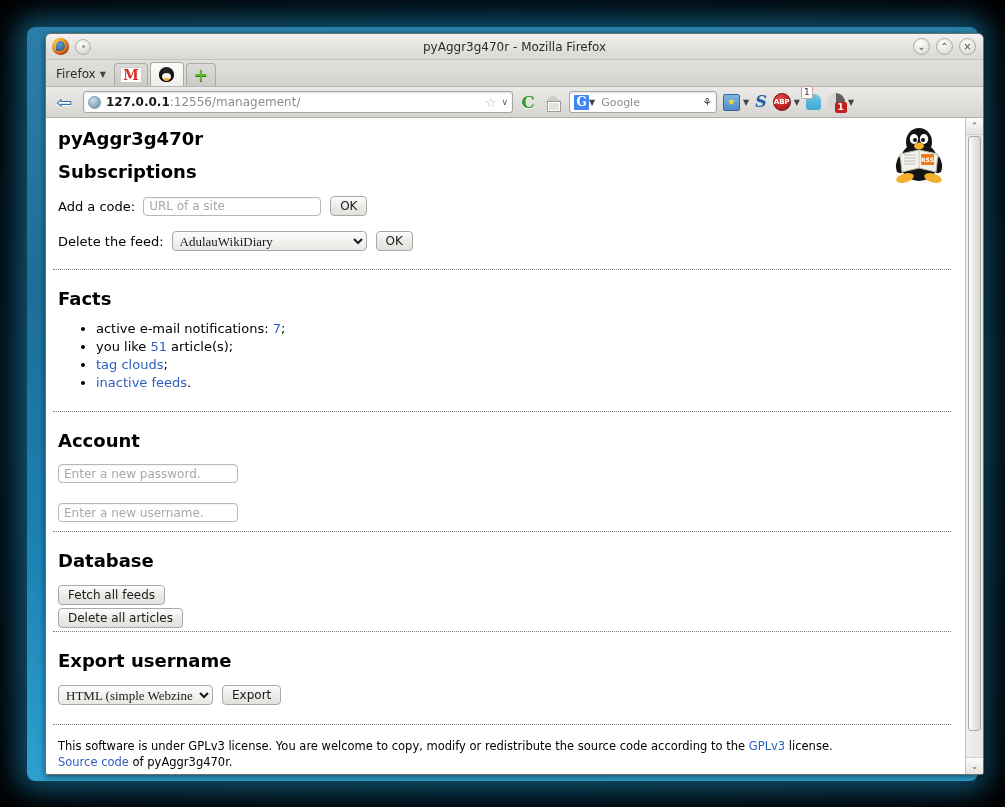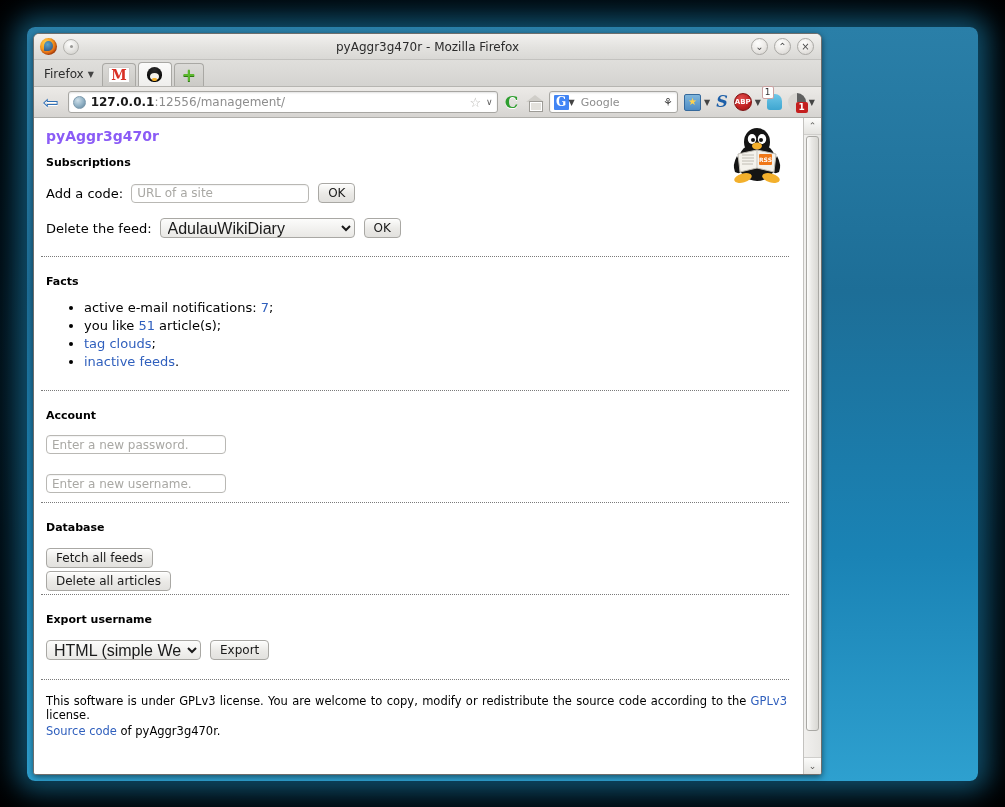--- a/index.html
+++ b/index.html
@@ -23,22 +23,22 @@
     position: absolute;
     left: 27px; top: 27px; width: 951px; height: 754px;
     border-radius: 8px;
     background: linear-gradient(180deg,#2a7fa8 0%, #1d6e97 35%, #1a83b5 70%, #2ea0cf 100%);
     box-shadow: 0 0 26px 10px rgba(30,140,190,.55);
   }
 
   
   #window {
     position: absolute;
-    left: 33px; top: 33px;
-    width: 789px; height: 742px;
+    left: 45px; top: 33px;
+    width: 939px; height: 742px;
     border-radius: 6px 6px 3px 3px;
     background: #ececea;
     border: 1px solid #6e6e6c;
     overflow: hidden;
     box-shadow: 0 2px 6px rgba(0,0,0,.5);
   }
 
   
   #titlebar {
     position: relative;
@@ -255,44 +255,44 @@
     overflow: hidden;
     font-family: "DejaVu Sans", sans-serif;
     font-size: 13px;
     color: #000;
   }
   #tux {
     position: absolute; right: 13px; top: 4px;
     width: 66px; height: 62px;
   }
   .page-title {
-    color:#8b5cf6; font-weight:bold; font-size:14px;
+    color:#000000; font-weight:bold; font-size:18px;
     margin: 0 0 12px 0; padding-left:5px;
   }
   h2.sec {
-    font-size: 11px; font-weight: bold; margin: 0 0 14px 0; padding-left:5px;
+    font-size: 18px; font-weight: bold; margin: 0 0 14px 0; padding-left:5px;
   }
   .divider {
     border:0; border-top: 1px dotted #7a7a7a;
     margin: 0; height:0;
   }
   .row { display:flex; align-items:center; padding-left:5px; }
   .lbl { font-size:13px; margin-right:8px; }
   input.txt {
     font-family:"DejaVu Sans", sans-serif;
     font-size:12px; color:#000;
     height:19px; border:1px solid #b9b8b4; border-radius:4px;
     padding: 0 5px; background:#fff;
     box-shadow: inset 0 1px 1px rgba(0,0,0,.05);
     outline:none;
   }
   input.txt::placeholder { color:#a9a8a4; }
   select.sel {
-    font-family:Liberation Sans, sans-serif;
-    font-size:16px; color:#1a1a1a;
+    font-family:Liberation Serif, serif;
+    font-size:13px; color:#1a1a1a;
     height:20px;
     border:1px solid #a9a8a4; border-radius:4px;
     background: linear-gradient(180deg,#fcfcfb 0%, #e9e8e5 100%);
     padding: 0 3px;
   }
   button.btn {
     font-family:"DejaVu Sans", sans-serif;
     font-size:12px; color:#1a1a1a;
     height:20px;
     border:1px solid #a9a8a4; border-radius:4px;

